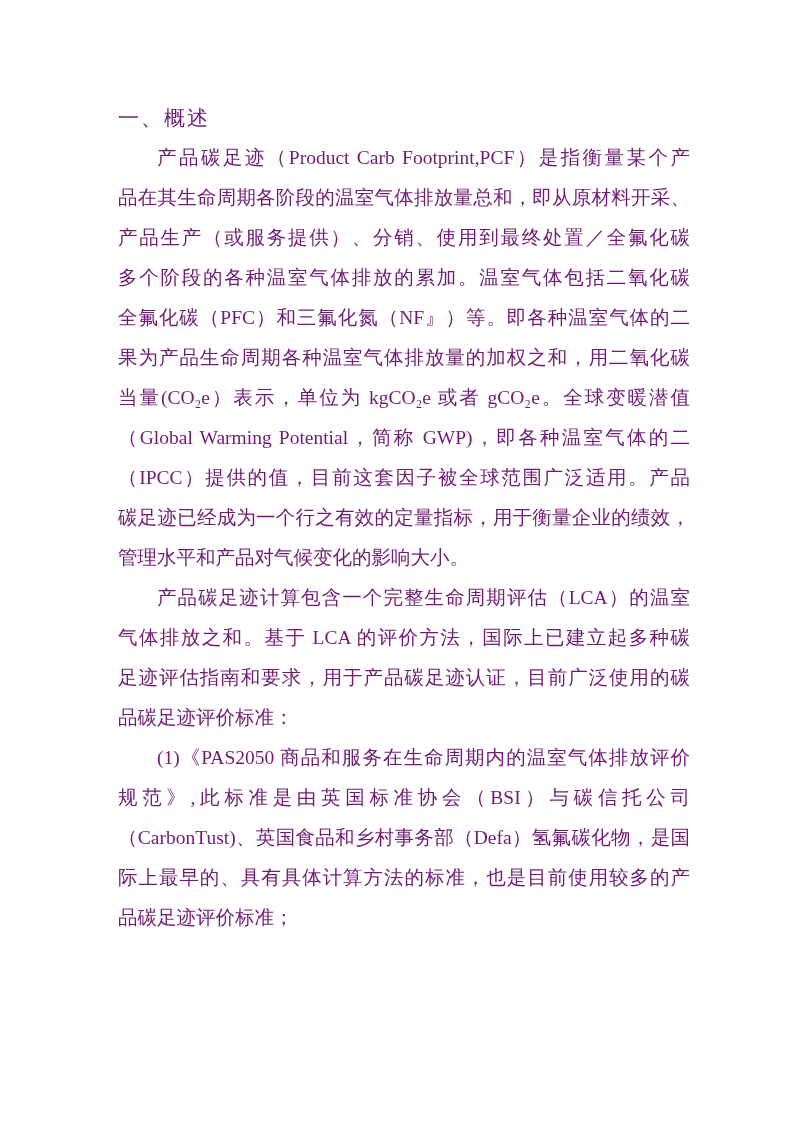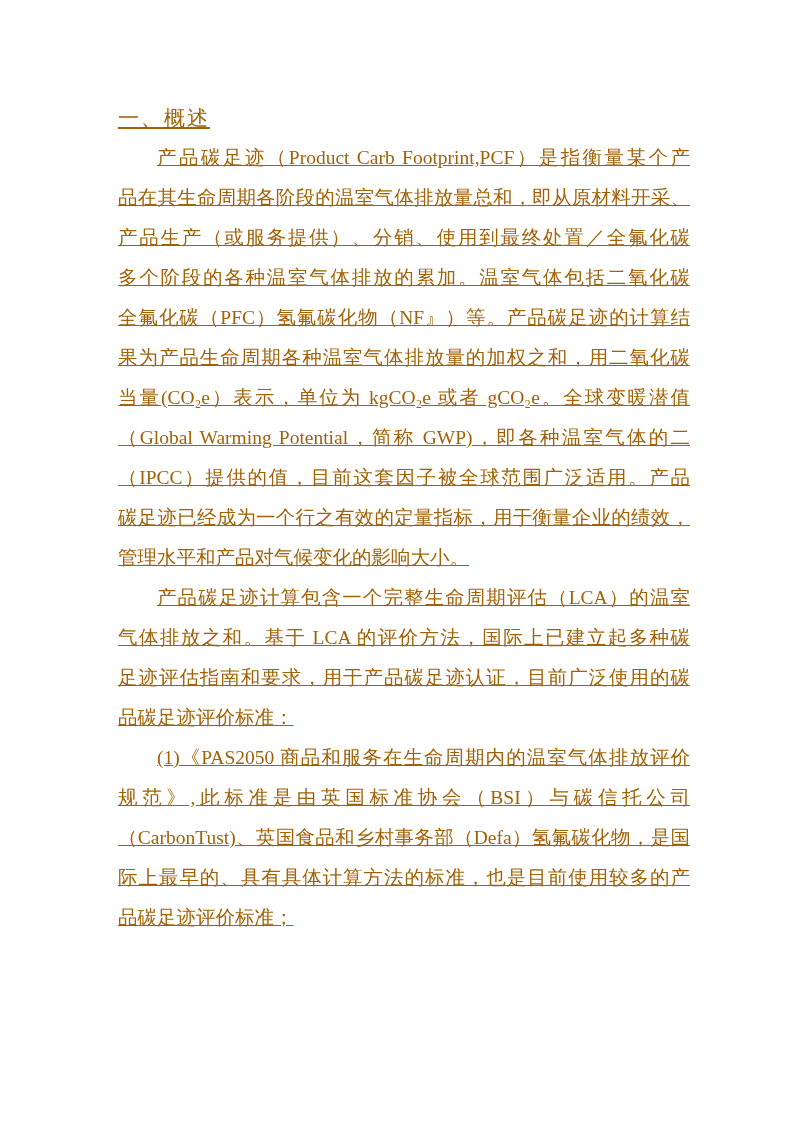--- a/index.html
+++ b/index.html
@@ -21,22 +21,21 @@
     left: 118px;
     top: 98px;
     width: 572px;
     overflow: hidden;
   }
   .line {
     height: 40px;
     line-height: 40px;
     font-size: 19.5px;
     text-align: left;
-    color: #a16207;
-    text-decoration: underline;
+    color: #701a75;
   }
   .line.justify {
     text-align: justify;
     text-align-last: justify;
     -moz-text-align-last: justify;
   }
   .line.indent {
     text-indent: 2em;
   }
   .heading {
@@ -48,21 +47,21 @@
 <body>
 
 <div class="page">
   <div class="content">
     <div class="line heading">一、概述</div>
     <div id="paragraphs">
         <div class="line justify indent">产品碳足迹（Product Carb Footprint,PCF）是指衡量某个产</div>
         <div class="line justify">品在其生命周期各阶段的温室气体排放量总和，即从原材料开采、</div>
         <div class="line justify">产品生产（或服务提供）、分销、使用到最终处置／全氟化碳</div>
         <div class="line justify">多个阶段的各种温室气体排放的累加。温室气体包括二氧化碳</div>
-        <div class="line justify">全氟化碳（PFC）氢氟碳化物（NF』）等。产品碳足迹的计算结</div>
+        <div class="line justify">全氟化碳（PFC）和三氟化氮（NF』）等。即各种温室气体的二</div>
         <div class="line justify">果为产品生命周期各种温室气体排放量的加权之和，用二氧化碳</div>
         <div class="line justify">当量(CO₂e）表示，单位为 kgCO₂e 或者 gCO₂e。全球变暖潜值</div>
         <div class="line justify">（Global Warming Potential，简称 GWP)，即各种温室气体的二</div>
         <div class="line justify">（IPCC）提供的值，目前这套因子被全球范围广泛适用。产品</div>
         <div class="line justify">碳足迹已经成为一个行之有效的定量指标，用于衡量企业的绩效，</div>
         <div class="line">管理水平和产品对气候变化的影响大小。</div>
         <div class="line justify indent">产品碳足迹计算包含一个完整生命周期评估（LCA）的温室</div>
         <div class="line justify">气体排放之和。基于 LCA 的评价方法，国际上已建立起多种碳</div>
         <div class="line justify">足迹评估指南和要求，用于产品碳足迹认证，目前广泛使用的碳</div>
         <div class="line">品碳足迹评价标准：</div>

